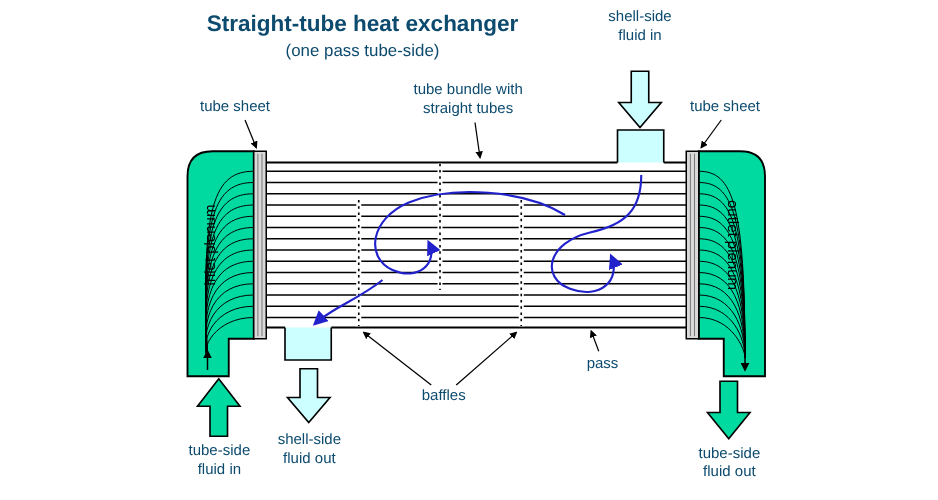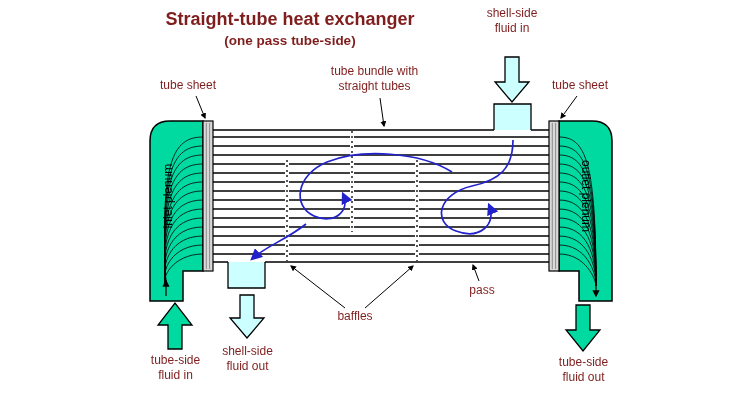--- a/index.html
+++ b/index.html
@@ -1,21 +1,21 @@
 <!DOCTYPE html>
 <html style="--plenum: #00D9A0; --shell-fluid: #CCFFFF; --flow: #2222CC; --outline: #000000; --background: #FFFFFF;"><head>
 <meta charset="utf-8">
 <style>
   *{margin:0;padding:0;box-sizing:border-box}
   html,body{width:750px;height:400px;background:#fff;font-family:"Liberation Sans",sans-serif}
   #stage{position:relative;width:750px;height:400px;overflow:hidden;background:var(--background,#fff)}
   #dgm{position:absolute;left:0;top:0}
-  .lbl{position:absolute;font-size:12px;line-height:1.25;text-align:center;white-space:pre-line;color:#7f1d1d}
+  .lbl{position:absolute;font-size:12px;line-height:1.25;text-align:center;white-space:pre-line;color:#0c4a6e}
   .title{font-size:18px;font-weight:bold}
-  .subtitle{font-size:13.5px;font-weight:bold}
+  .subtitle{font-size:13.5px;font-weight:normal}
   .vlabel{position:absolute;width:100px;height:16px;font-size:12px;line-height:16px;text-align:center;color:#000;white-space:nowrap}
   .vleft{transform:rotate(-90deg)}
   .vright{transform:rotate(90deg)}
   #mblue path{fill:var(--flow,#2222CC)}
   #mblack path{fill:#000}
   .flowpath{stroke:var(--flow,#2222CC);stroke-width:1.7;fill:none}
   .pointer{stroke:#000;stroke-width:1;fill:none}
 </style>
 </head>
 <body>

